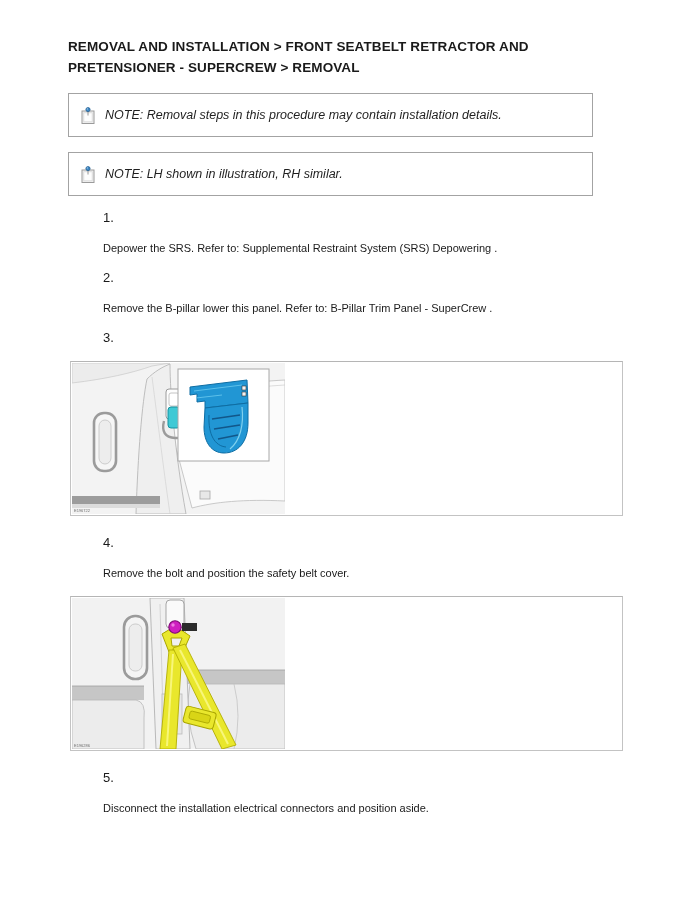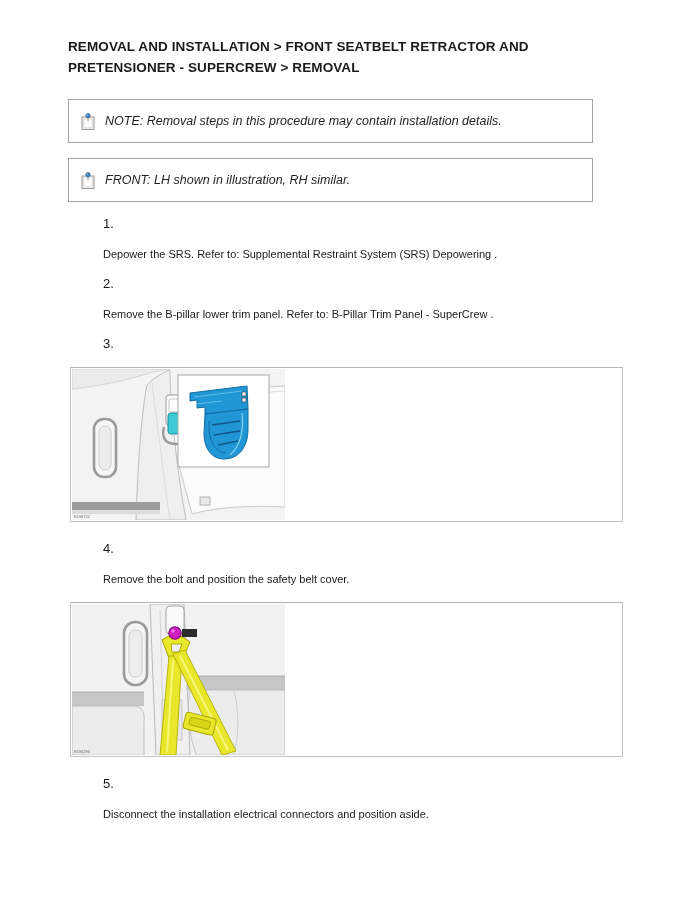--- a/index.html
+++ b/index.html
@@ -6,21 +6,21 @@
   body{
     width:696px;height:902px;
     font-family:"Liberation Sans","DejaVu Sans",sans-serif;
     color:#1a1a1a;
     position:relative;
     overflow:hidden;
   }
   .content{padding:36px 0 0 68px;}
   .doc-title{
     font-size:13.5px;font-weight:bold;line-height:21px;
-    max-width:500px;letter-spacing:.1px;margin:0 0 21px 0;
+    max-width:500px;letter-spacing:.1px;margin:0 0 15px 0;
   }
   .note-box{
     box-sizing:border-box;
     width:525px;height:44px;
     border:1px solid #a3a3a3;
     background:#ffffff;
     display:flex;align-items:center;
     padding:0 10px 0 12px;
     margin:0 0 15px 0;
   }
@@ -63,30 +63,30 @@
   <div class="note-box">
     <span class="note-icon">
       <svg viewBox="0 0 14 17" width="14" height="17">
         <rect x="1" y="4" width="12" height="12.5" fill="#f1f1f1" stroke="#9a9a9a" stroke-width="1"></rect>
         <rect x="2.8" y="5.8" width="8.4" height="9" fill="#fdfdfd" stroke="#d8d8d8" stroke-width="0.8"></rect>
         <line x1="7" y1="4.5" x2="7" y2="8.5" stroke="#8a8a8a" stroke-width="0.9"></line>
         <circle cx="7" cy="2.6" r="2.1" fill="#3b86c4" stroke="#1c5a8e" stroke-width="0.7"></circle>
         <circle cx="6.3" cy="1.9" r="0.6" fill="#bcd9ef"></circle>
       </svg>
     </span>
-    <span class="note-text">FRONT: LH shown in illustration, RH similar.</span>
+    <span class="note-text">NOTE: LH shown in illustration, RH similar.</span>
   </div>
 
   <div class="steps">
 
     <p class="step-num">1.</p>
     <p class="step-line">Depower the SRS. Refer to: Supplemental Restraint System (SRS) Depowering .</p>
 
     <p class="step-num">2.</p>
-    <p class="step-line">Remove the B-pillar lower trim panel. Refer to: B-Pillar Trim Panel - SuperCrew .</p>
+    <p class="step-line">Remove the B-pillar lower this panel. Refer to: B-Pillar Trim Panel - SuperCrew .</p>
 
     <p class="step-num">3.</p>
 
     <div class="figure-box" style="margin-left:-33px;">
       <svg viewBox="0 0 213 151" width="213" height="151">
         <rect width="213" height="151" fill="#f3f3f3"></rect>
 
         <path d="M92,40 C138,24 176,19 213,17 L213,138 C172,136 142,139 120,145 Z" fill="#fbfbfb" stroke="#bdbdbd" stroke-width="0.8"></path>
         <path d="M96,44 C140,29 178,24 213,22" fill="none" stroke="#cfcfcf" stroke-width="0.7"></path>
 

